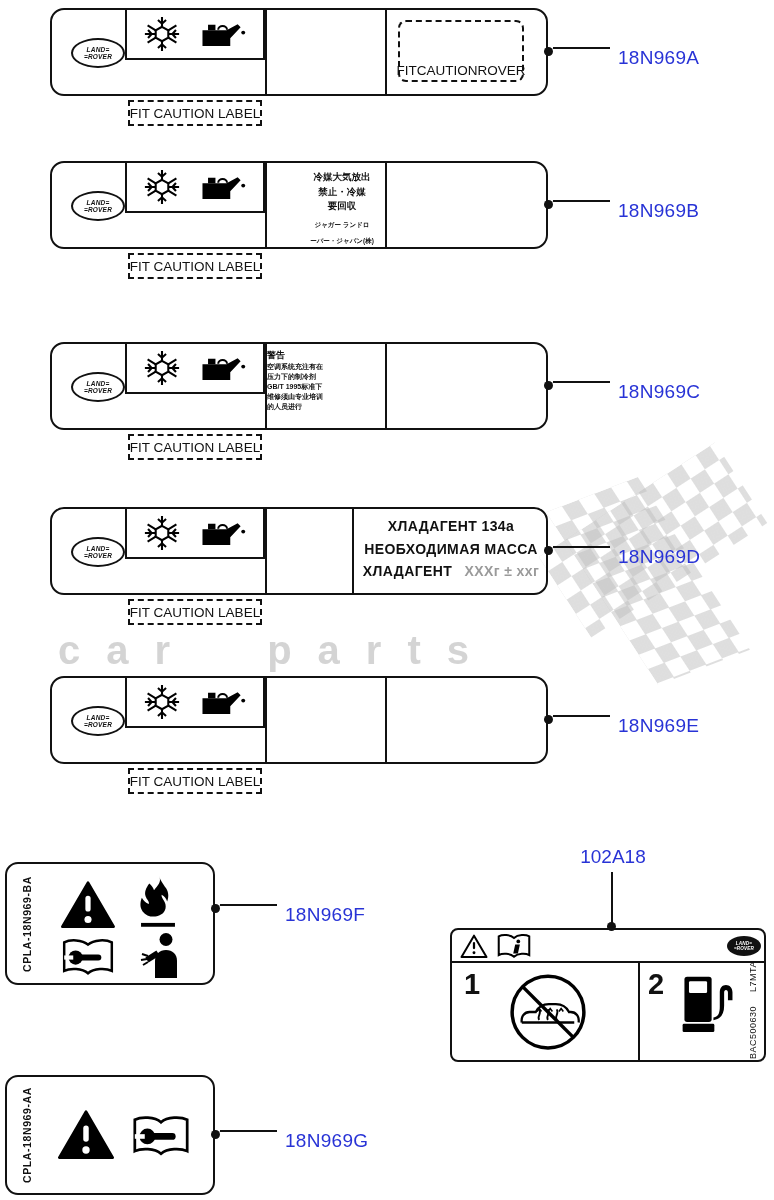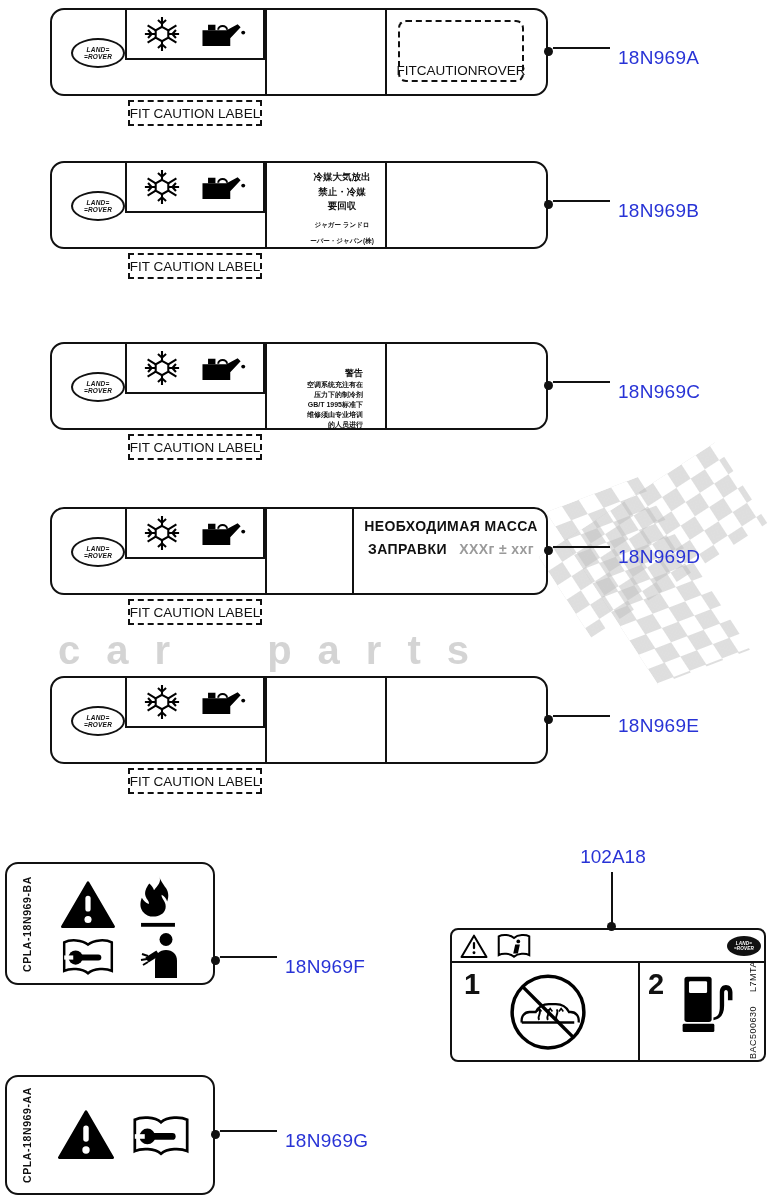--- a/index.html
+++ b/index.html
@@ -29,21 +29,21 @@
   .vdiv{position:absolute;top:0;width:2px;height:100%;background:#111;}
   .vdiv1{left:213px;} .vdiv2{left:333px;}
   .row-d .vdiv2{left:300px;}
 
   .panel4{position:absolute;left:346px;top:10px;width:122px;height:58px;border:2.5px dashed #111;
           border-radius:8px;display:flex;align-items:flex-end;justify-content:center;
           font-size:13.5px;line-height:1.3;}
   .jp-block{position:absolute;left:215px;top:7px;width:118px;text-align:center;margin-left:16px;}
   .jp-block .big{font-size:9.5px;font-weight:bold;line-height:1.55;}
   .jp-block .small{font-size:6.5px;font-weight:bold;line-height:1.5;margin-top:6px;}
-  .cn-block{position:absolute;left:215px;top:23px;width:96px;text-align:right;}
+  .cn-block{position:absolute;left:215px;top:5px;width:96px;text-align:left;}
   .cn-block .t{font-size:9px;font-weight:bold;line-height:1.4;}
   .cn-block .s{font-size:7px;font-weight:bold;line-height:1.45;}
   .ru-block{position:absolute;left:302px;top:6px;width:194px;text-align:center;
             font-weight:bold;font-size:14px;line-height:1.62;letter-spacing:.4px;white-space:nowrap;}
   .ru-light{color:#9a9a9a;margin-left:8px;}
 
   
   .callout{position:absolute;display:flex;align-items:flex-start;z-index:3;}
   .callout .dot{width:9px;height:9px;border-radius:50%;background:#111;flex:none;}
   .callout .lead{width:57px;height:2px;background:#111;flex:none;}
@@ -244,23 +244,24 @@
           <use href="#snowflake"></use>
         </svg>
       <svg width="50" height="28" viewBox="0 0 54 30">
           <use href="#oilcan"></use>
         </svg>
     </div>
     <div class="fit-box">FIT CAUTION LABEL</div>
     <div class="vdiv vdiv1"></div>
     <div class="vdiv vdiv2"></div>
     <div class="ru-block">
+      <div>ХЛАДАГЕНТ  134a</div>
       <div>НЕОБХОДИМАЯ  МАССА</div>
       <div>
-        <span>ЗАПРАВКИ</span>
+        <span>ХЛАДАГЕНТ</span>
         <span class="ru-light">XXXг ± xxг</span>
       </div>
     </div>
   </div>
   <div class="callout" style="left:544px;top:546px">
     <span class="dot"></span>
     <span class="lead"></span>
     <span class="pn">18N969D</span>
   </div>
 
@@ -295,21 +296,21 @@
     <svg class="sq-ic" style="left:128px;top:12px" width="46" height="52" viewBox="0 0 40 46">
         <use href="#flame"></use>
       </svg>
     <svg class="sq-ic" style="left:48px;top:74px" width="66" height="40" viewBox="0 0 58 42">
         <use href="#book-wrench"></use>
       </svg>
     <svg class="sq-ic" style="left:132px;top:68px" width="44" height="46" viewBox="0 0 42 46">
         <use href="#person"></use>
       </svg>
   </div>
-  <div class="callout" style="left:211px;top:956px">
+  <div class="callout" style="left:211px;top:904px">
     <span class="dot"></span>
     <span class="lead"></span>
     <span class="pn">18N969F</span>
   </div>
 
   <div class="sqlabel label-g">
     <div class="side-code">CPLA-18N969-AA</div>
     <svg class="sq-ic" style="left:50px;top:32px" width="58" height="52" viewBox="0 0 42 38">
         <use href="#tri-filled"></use>
       </svg>

